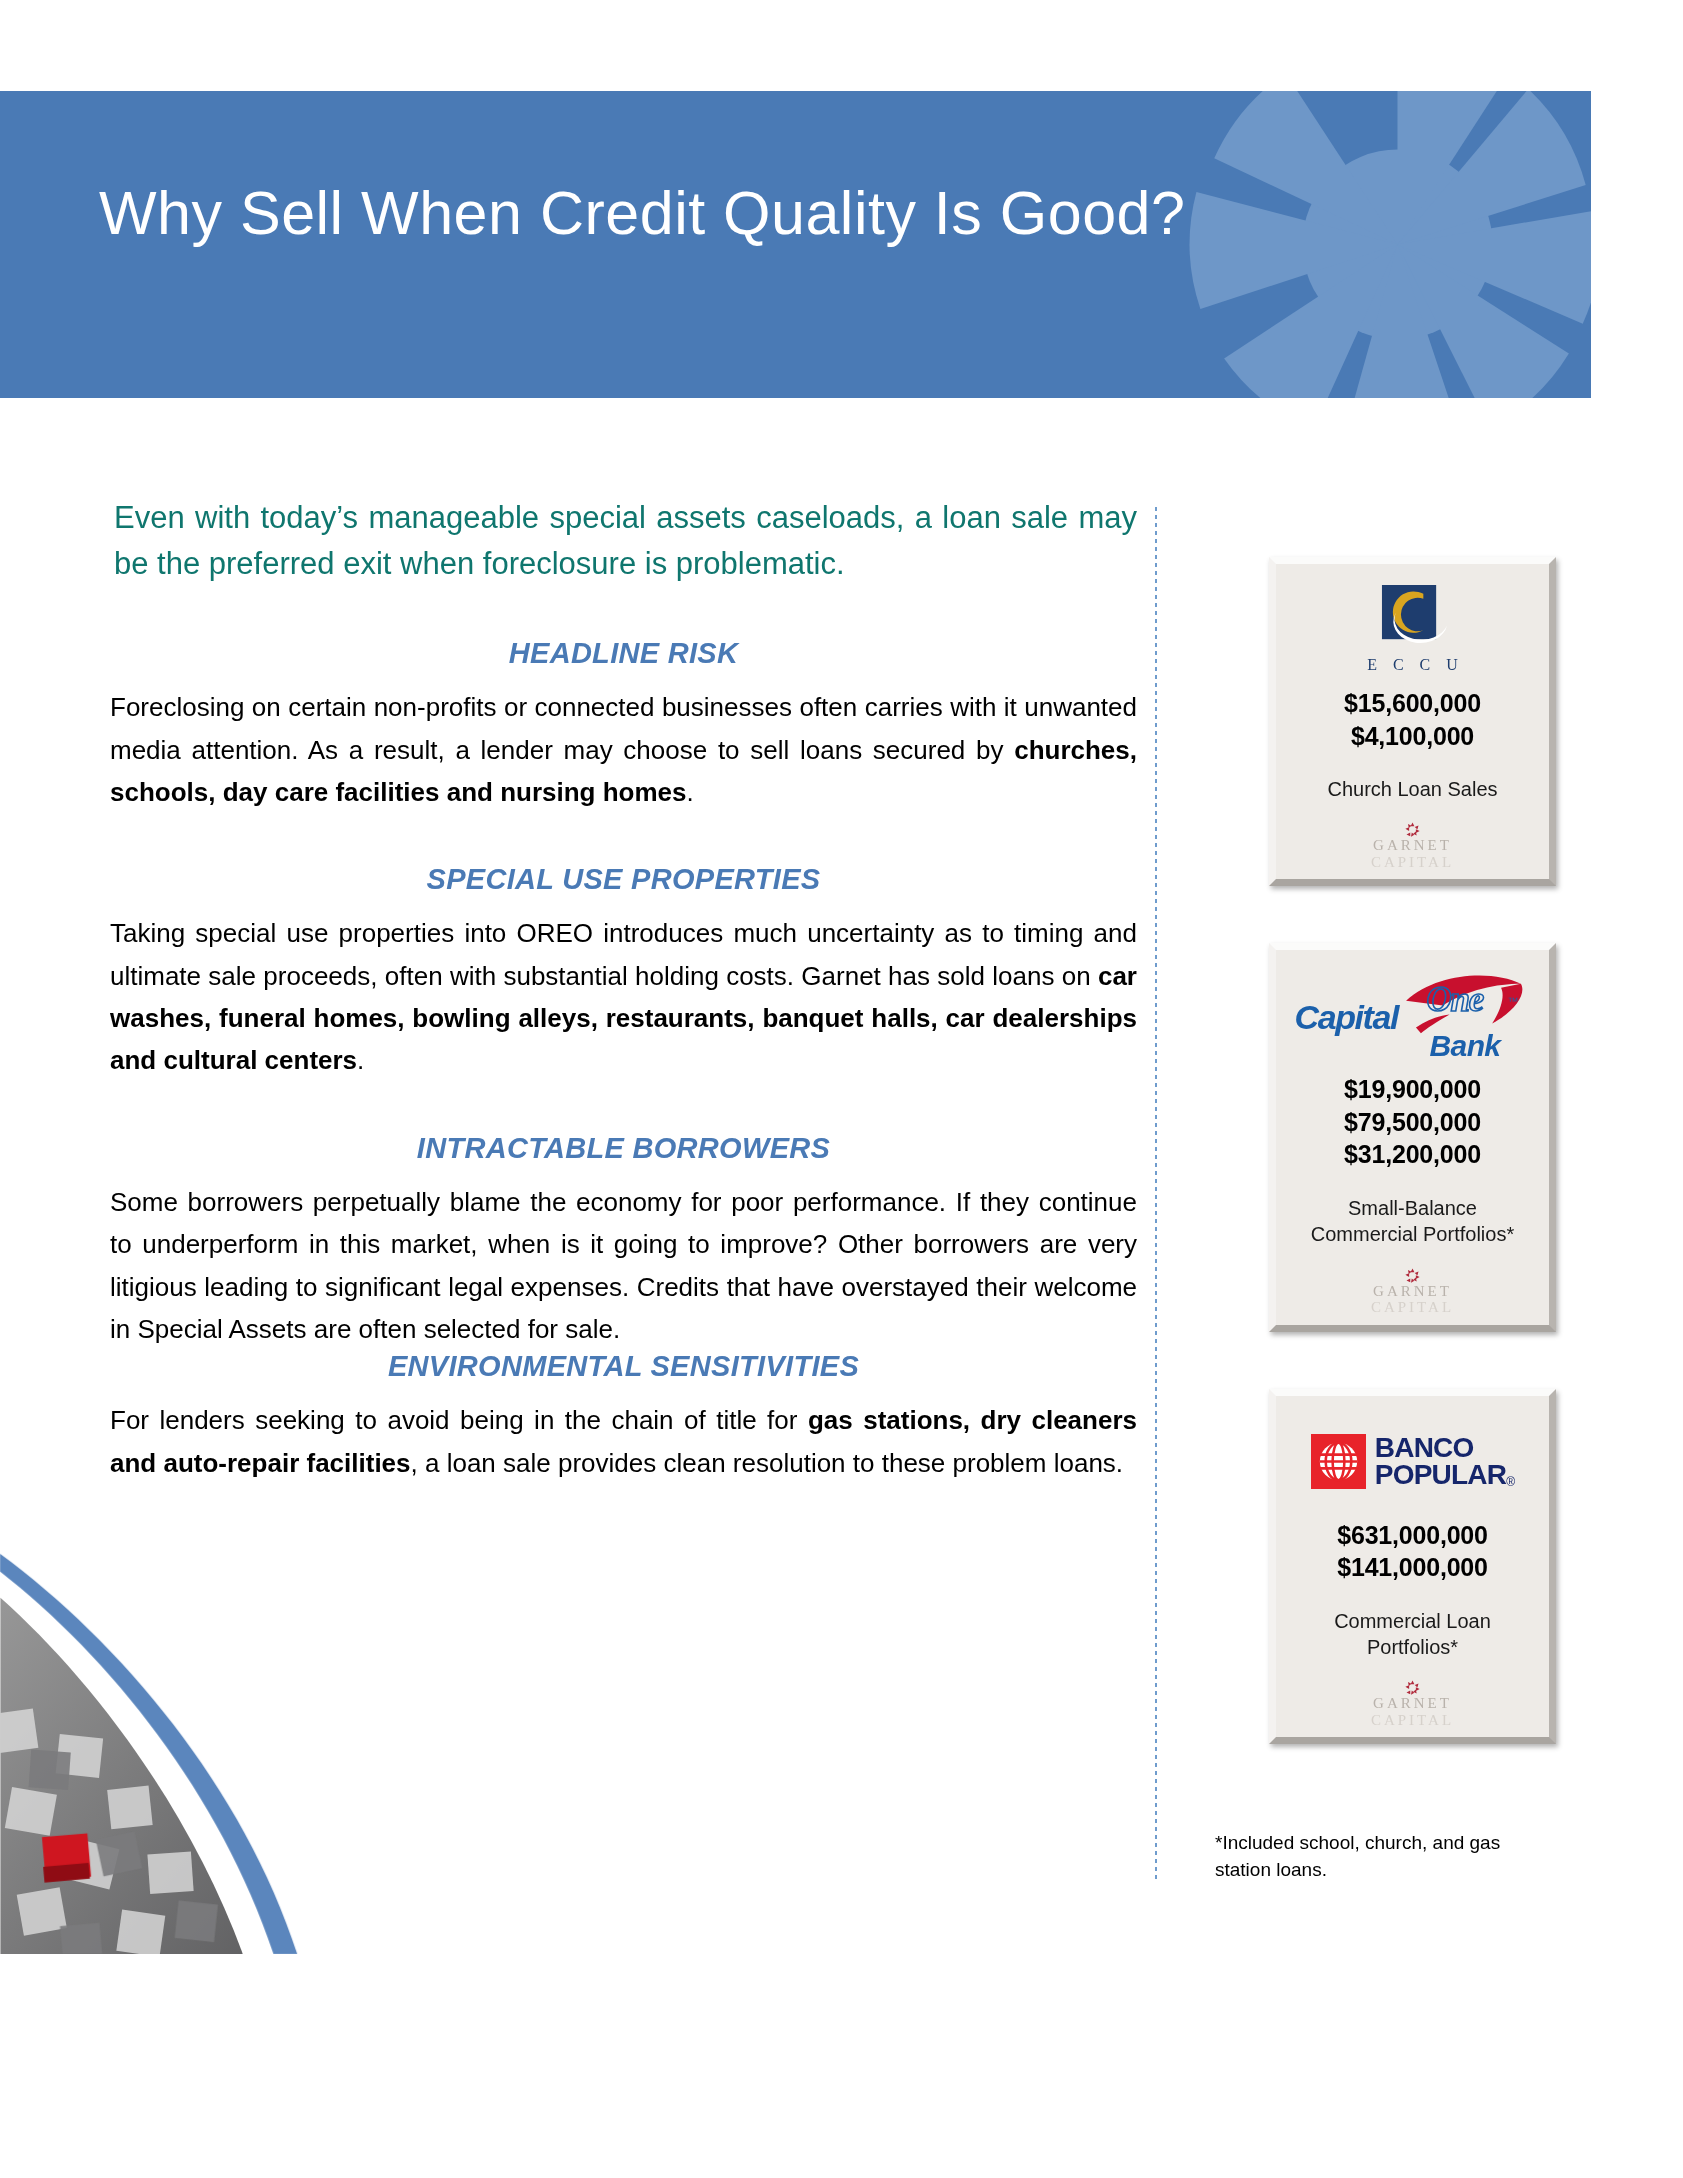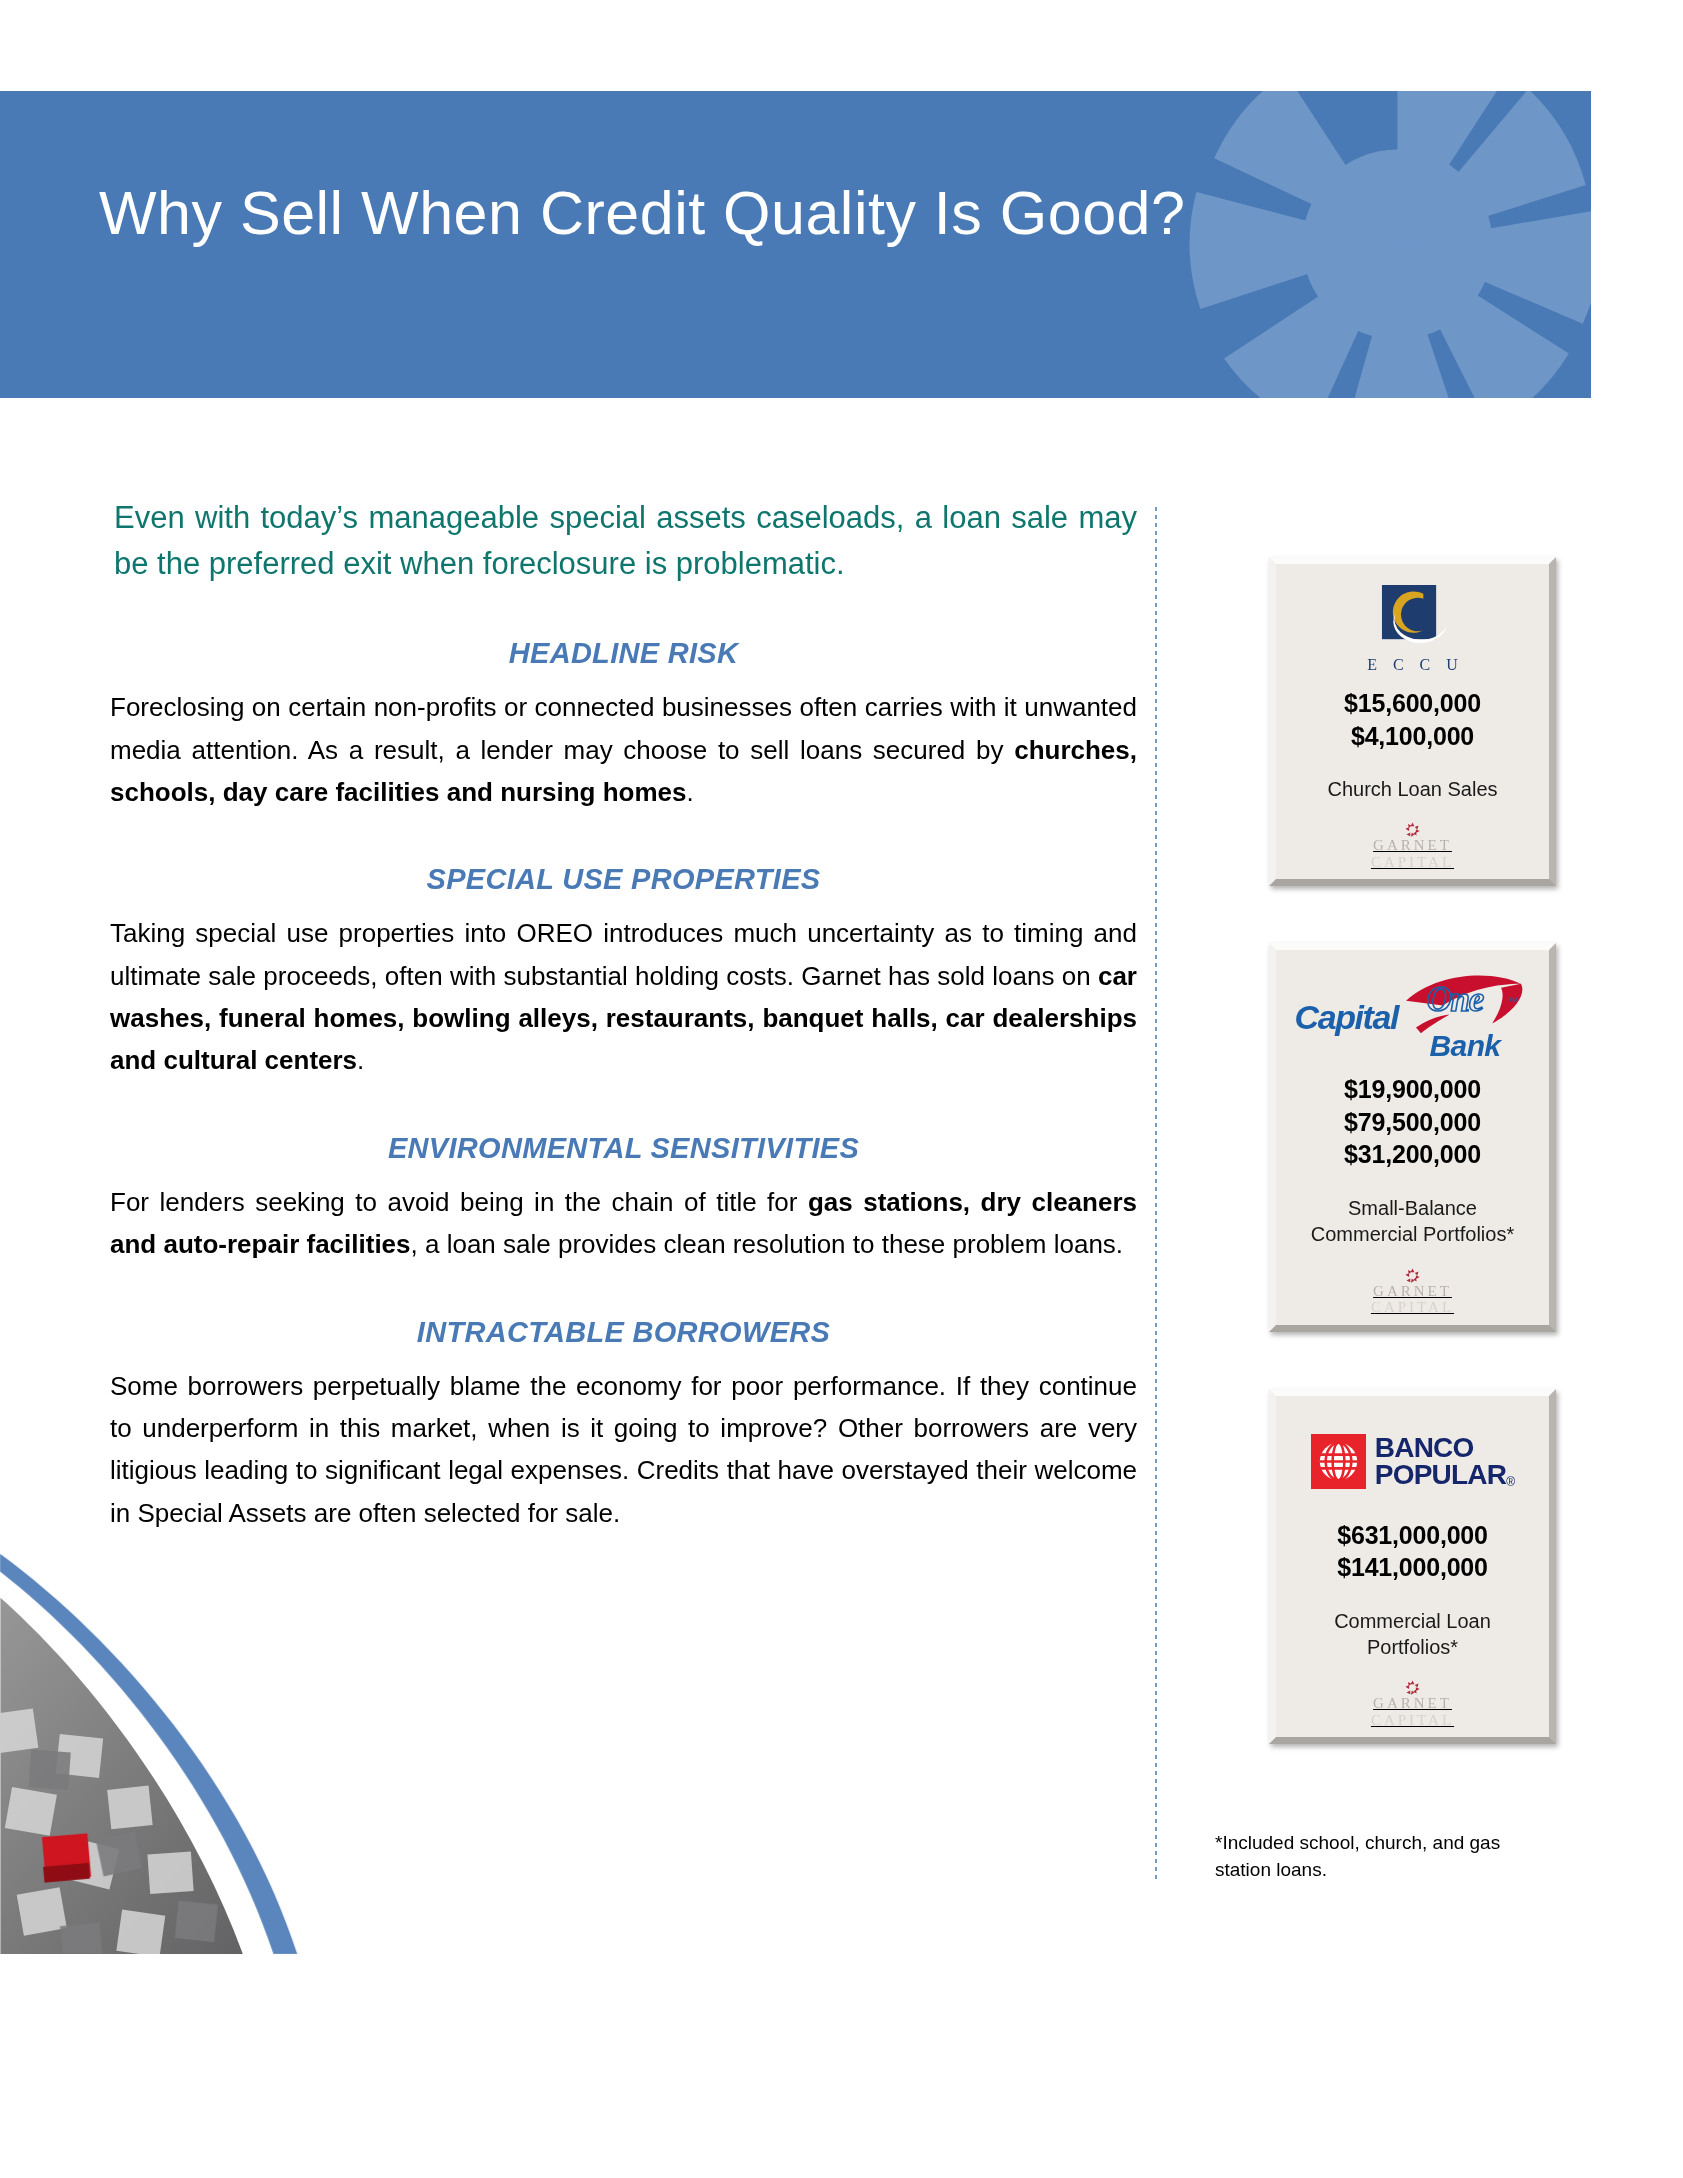--- a/index.html
+++ b/index.html
@@ -146,21 +146,20 @@
     font-weight: 400;
   }
 
   .card-watermark {
     height: 55px;
     display: flex;
     flex-direction: column;
     align-items: center;
     justify-content: flex-start;
     padding-top: 6px;
-    text-decoration: underline;
   }
   .wm-text {
     font-family: "Liberation Serif", serif;
     font-size: 15px;
     letter-spacing: 3px;
     color: #b9b2ab;
     line-height: 1.08;
   }
   .wm-text.faint { color: #d6d1cb; }
 
@@ -310,27 +309,27 @@
       <div class="sec-heading">HEADLINE RISK</div>
       <p class="sec-body"><span>Foreclosing on certain non-profits or connected businesses often carries with it unwanted media attention.  As a result, a lender may choose to sell loans secured by </span><b>churches, schools, day care facilities and nursing homes</b><span>.</span></p>
     </div>
 
     <div>
       <div class="sec-heading">SPECIAL USE PROPERTIES</div>
       <p class="sec-body"><span>Taking special use properties into OREO introduces much uncertainty as to timing and ultimate sale proceeds, often with substantial holding costs. Garnet has sold loans on </span><b>car washes, funeral homes, bowling alleys, restaurants, banquet halls, car dealerships and cultural centers</b><span>.</span></p>
     </div>
 
     <div>
+      <div class="sec-heading">INTRACTABLE BORROWERS</div>
+      <p class="sec-body last"><span>Some borrowers perpetually blame the economy for poor performance.  If they continue to underperform in this market, when is it going to improve?  Other borrowers are very litigious leading to significant legal expenses.  Credits that have overstayed their welcome in Special Assets are often selected for sale.</span></p>
+    </div>
+
+    <div>
       <div class="sec-heading">ENVIRONMENTAL SENSITIVITIES</div>
       <p class="sec-body"><span>For lenders seeking to avoid being in the chain of title for </span><b>gas stations, dry cleaners and auto-repair facilities</b><span>, a loan sale provides clean resolution to these problem loans.</span></p>
-    </div>
-
-    <div>
-      <div class="sec-heading">INTRACTABLE BORROWERS</div>
-      <p class="sec-body last"><span>Some borrowers perpetually blame the economy for poor performance.  If they continue to underperform in this market, when is it going to improve?  Other borrowers are very litigious leading to significant legal expenses.  Credits that have overstayed their welcome in Special Assets are often selected for sale.</span></p>
     </div>
 
   </div>
 
   <div id="divider"></div>
 
   <div id="sidebar">
 
     <div class="stat-card">
       <div class="card-logo-slot">

